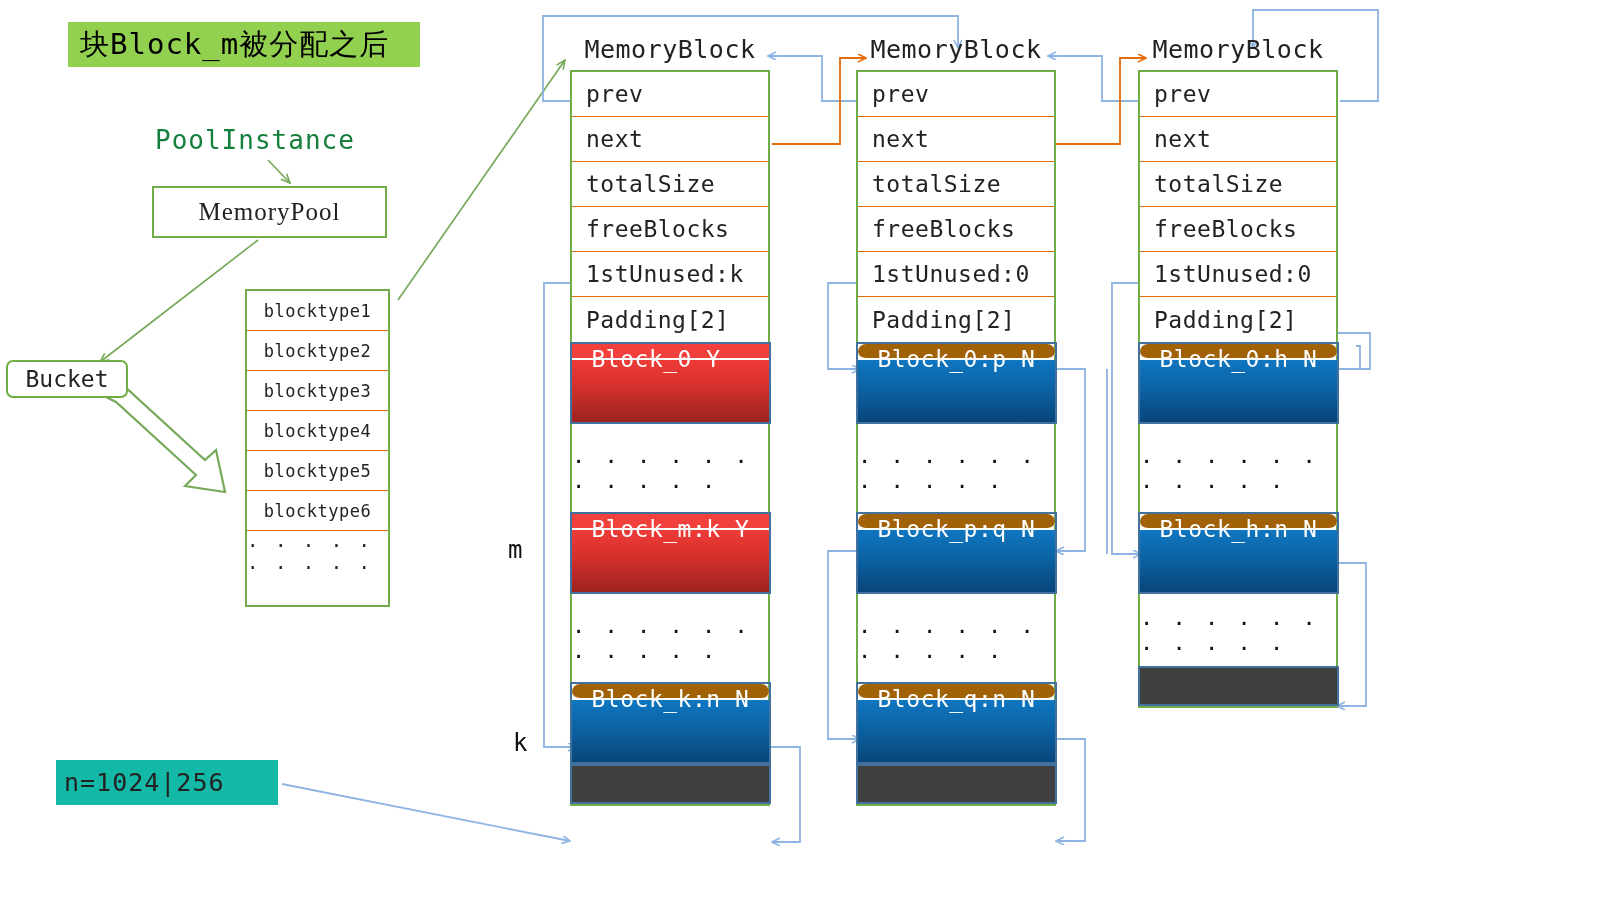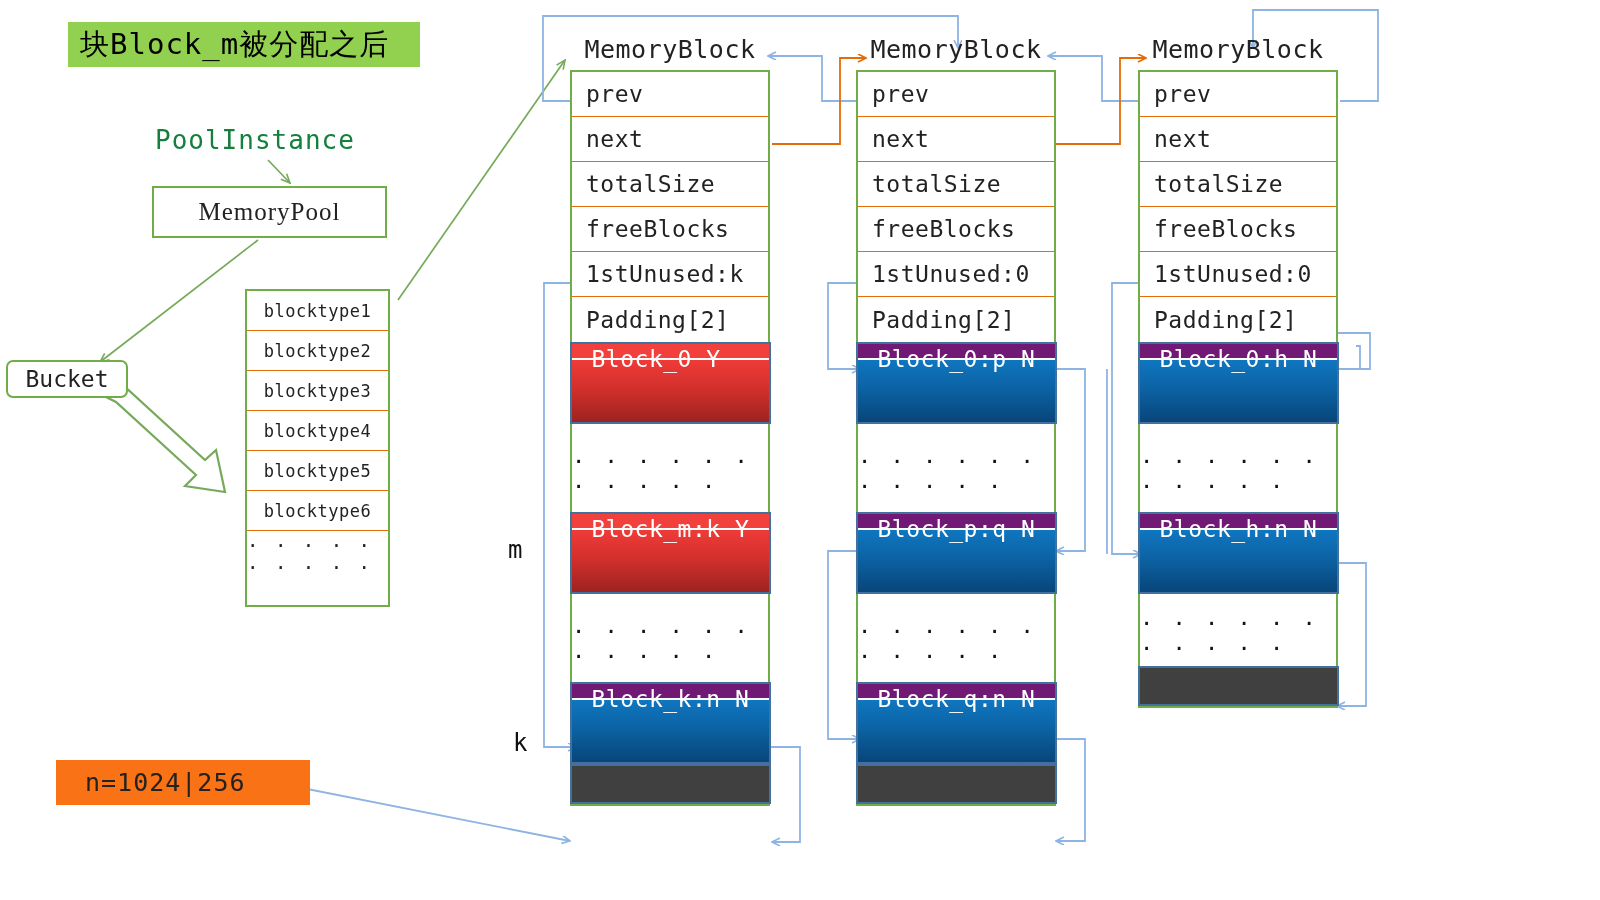--- a/index.html
+++ b/index.html
@@ -34,23 +34,23 @@
     border:2.5px solid #70ad47;box-sizing:border-box;background:#fff;
   }
   .blocktype-list .bt{
     height:40px;box-sizing:border-box;border-bottom:1.5px solid #e36c09;
     display:flex;align-items:center;justify-content:center;
     font-size:17px;color:#222;letter-spacing:0.5px;
   }
   .blocktype-list .bt:last-child{border-bottom:none;}
   .blocktype-list .bt.dots{font-size:19px;letter-spacing:2.5px;}
   .n-banner{
-    position:absolute;left:56px;top:760px;width:254px;height:45px;
-    background:#f97316;color:#222;font-size:25px;line-height:45px;
-    padding-left:29px;box-sizing:border-box;letter-spacing:1px;
+    position:absolute;left:56px;top:760px;width:222px;height:45px;
+    background:#14b8a6;color:#222;font-size:25px;line-height:45px;
+    padding-left:8px;box-sizing:border-box;letter-spacing:1px;
   }
 
   
   .mb-col{position:absolute;top:34px;width:200px;}
   .mb-title{
     font-size:25px;color:#222;text-align:center;height:36px;line-height:32px;letter-spacing:0.5px;
   }
   .mb-frame{
     border:2.5px solid #70ad47;border-top:2.5px solid #70ad47;box-sizing:border-box;background:#fff;
     position:relative;
@@ -73,21 +73,21 @@
     margin-left:-2.5px;margin-right:-2.5px;
   }
   .blk .blk-hd{
     height:16px;line-height:31px;box-sizing:border-box;
     padding-left:20px;font-size:23px;color:#fff;letter-spacing:0.5px;
     border-bottom:2px solid #fff;
   }
   .blk .blk-bd{height:62px;}
   .blk.red .blk-hd{background:#f2403c;}
   .blk.red .blk-bd{background:linear-gradient(180deg,#ef3b38 0%,#d3302c 45%,#9c2320 100%);}
-  .blk.blue .blk-hd{background:#701a75;}
+  .blk.blue .blk-hd{background:#a16207;border-radius:15px;}
   .blk.blue .blk-bd{background:linear-gradient(180deg,#0f76c0 0%,#0c63a4 45%,#08457a 100%);}
   .blk.gray{height:40px;background:#404040;border:2px solid #41719c;}
 
   
   .side-marker{position:absolute;font-size:24px;color:#111;}
 </style>
 </head>
 <body>
 
 <div id="canvas">

